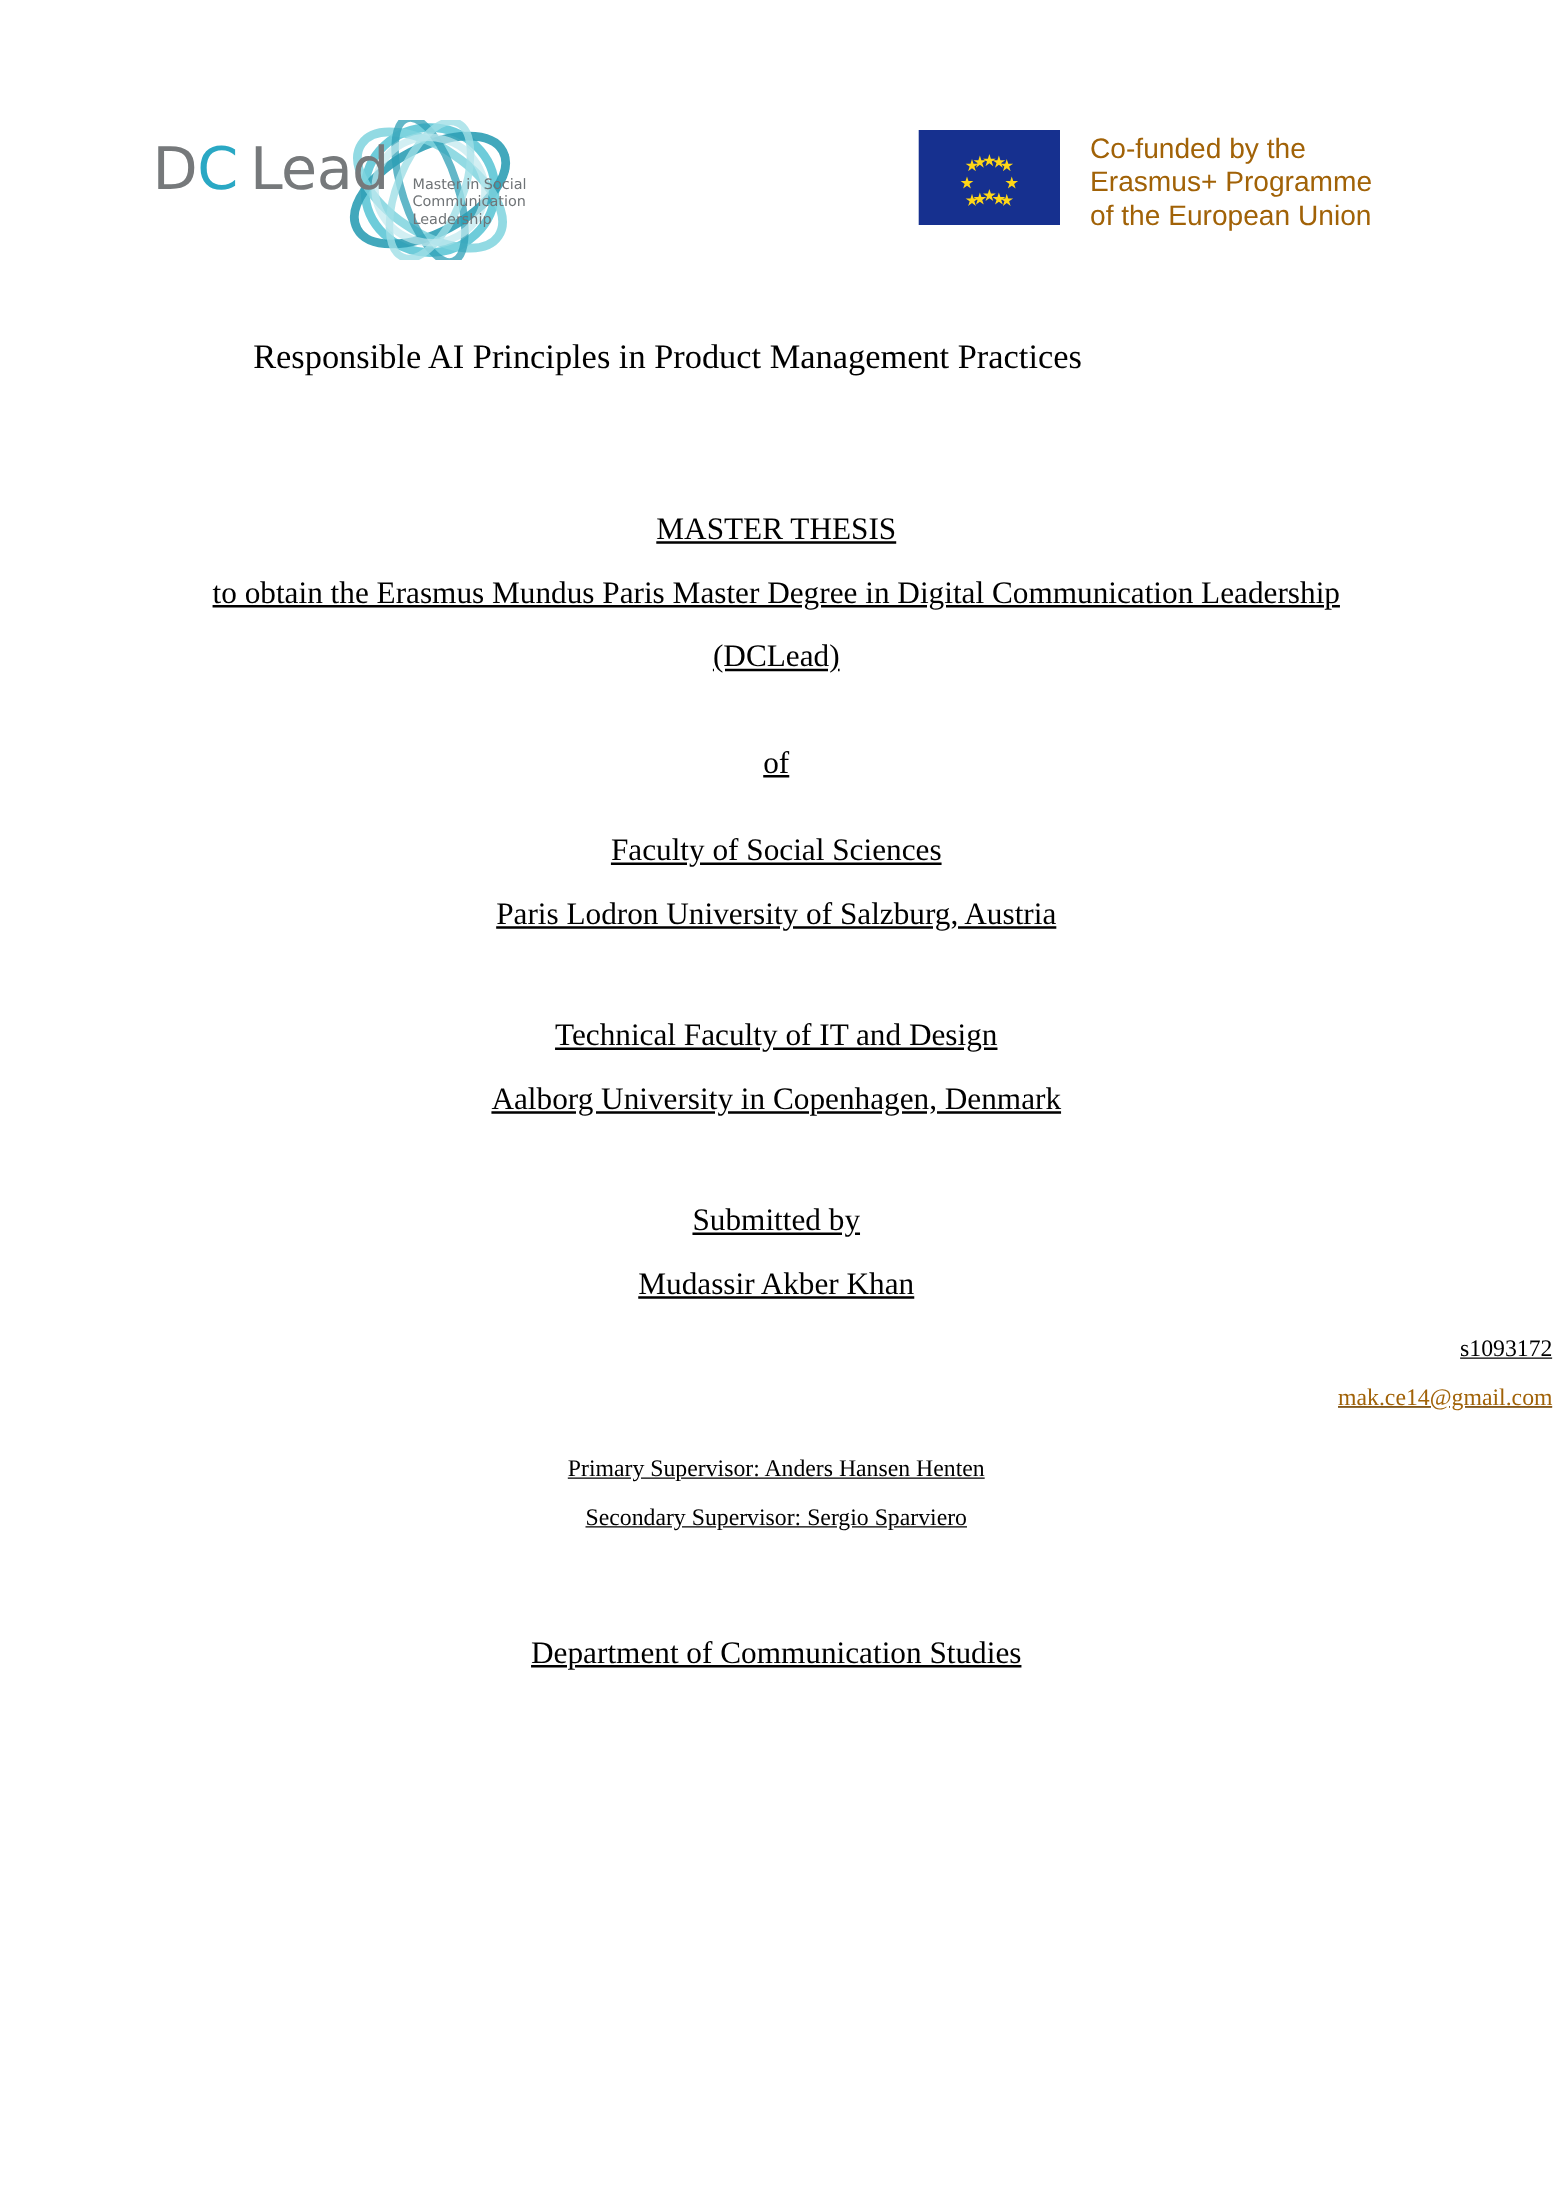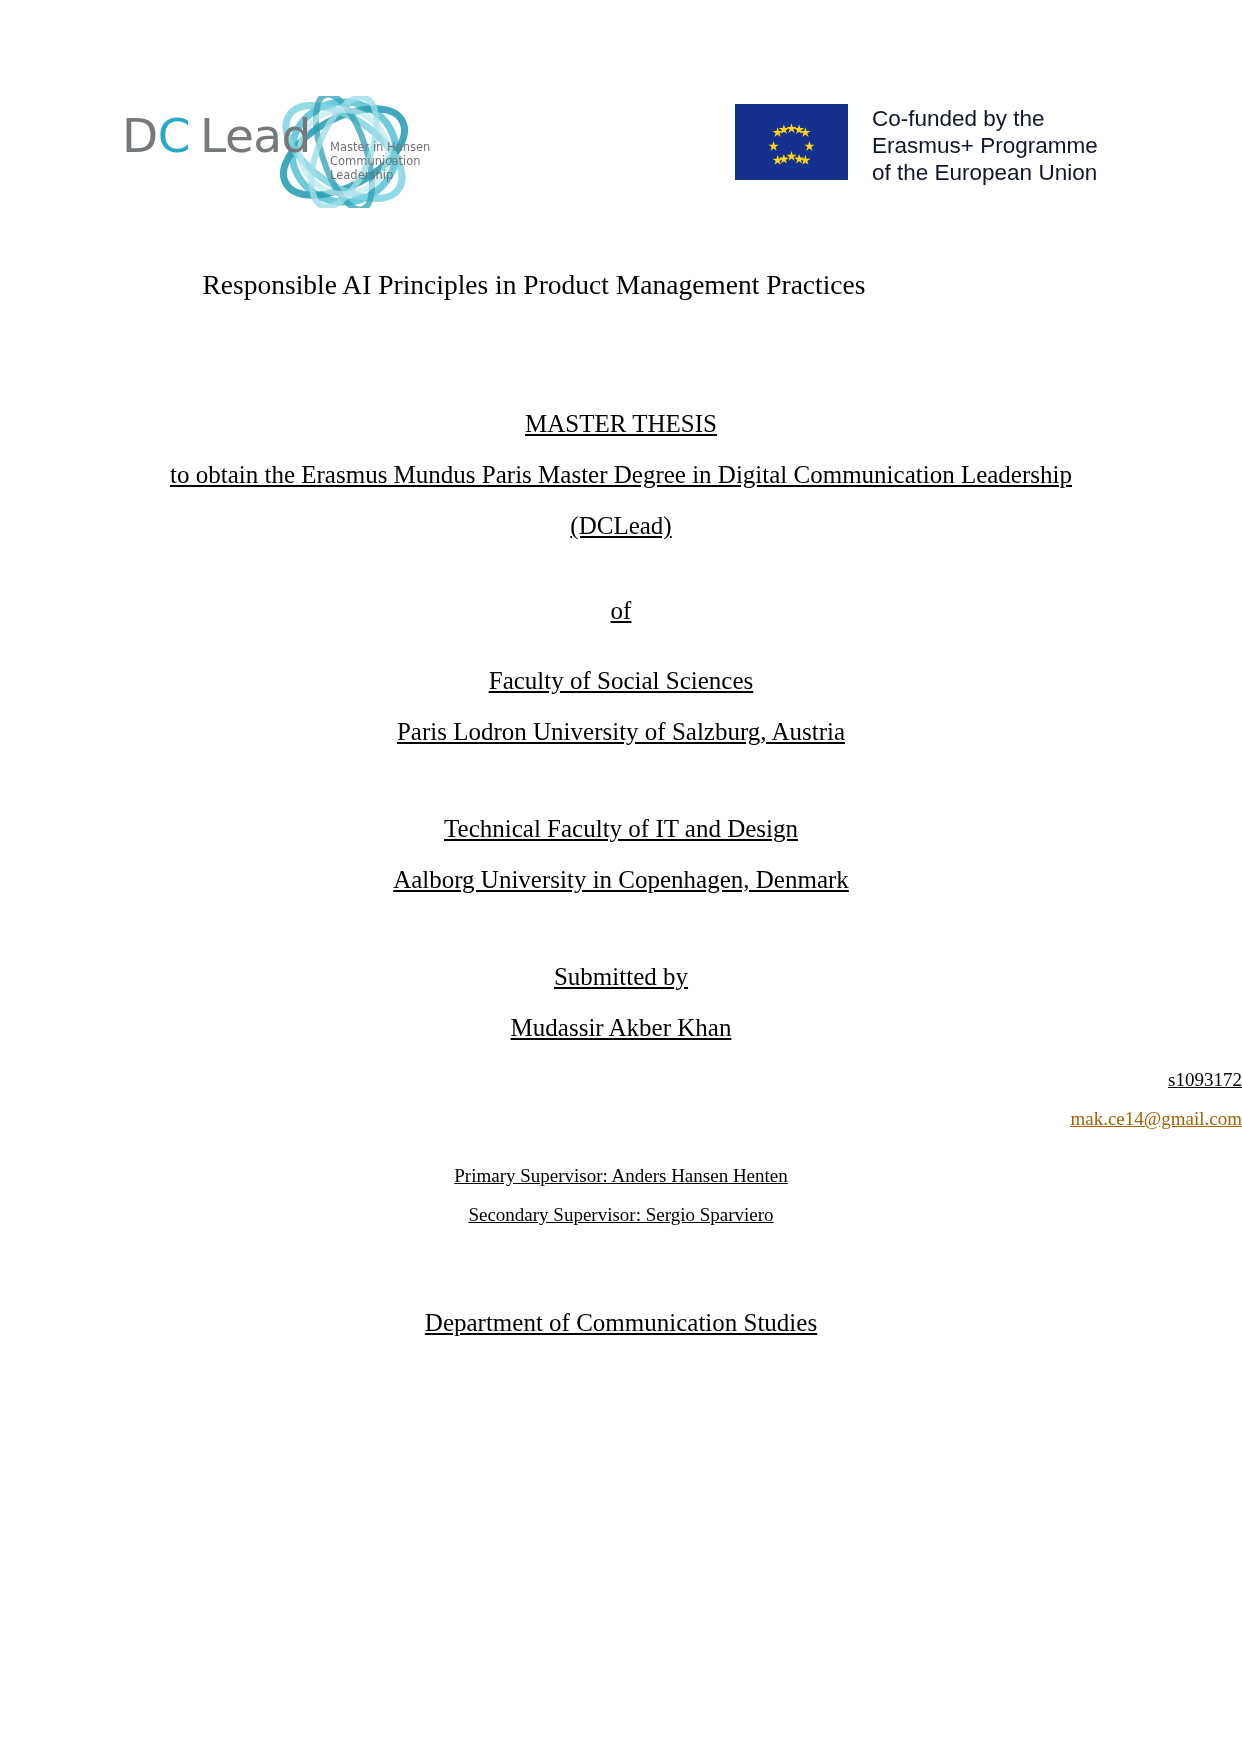--- a/index.html
+++ b/index.html
@@ -84,21 +84,21 @@
     background: #16308f;
     position: relative;
     flex: 0 0 auto;
   }
   .eu-flag svg { display: block; }
   .erasmus-text {
     margin-left: 24px;
     font-family: "Liberation Sans", "DejaVu Sans", sans-serif;
     font-size: 22.5px;
     line-height: 27px;
-    color: #0f172a;
+    color: #a16207;
     white-space: nowrap;
     font-weight: 400;
     padding-top: 1px;
   }
 
   
   .title {
     position: absolute;
     top: 268px;
     left: 0;
@@ -151,21 +151,21 @@
             <ellipse cx="86" cy="56" rx="66" ry="34" stroke="#2e9fb5" stroke-width="7" transform="rotate(-28 86 56)" opacity="0.9"></ellipse>
             <ellipse cx="86" cy="56" rx="66" ry="34" stroke="#7fd4de" stroke-width="7" transform="rotate(34 86 56)" opacity="0.85"></ellipse>
             <ellipse cx="86" cy="56" rx="60" ry="22" stroke="#2e9fb5" stroke-width="6" transform="rotate(72 86 56)" opacity="0.75"></ellipse>
             <ellipse cx="86" cy="56" rx="58" ry="26" stroke="#9fdfe6" stroke-width="6" transform="rotate(-68 86 56)" opacity="0.8"></ellipse>
             <ellipse cx="86" cy="56" rx="44" ry="42" stroke="#bfe8ee" stroke-width="6" transform="rotate(15 86 56)" opacity="0.7"></ellipse>
           </g>
         </svg>
       </div>
       <div class="dclead-wordmark"><span><span style="color:#76797b">D</span><span style="color:#2aa8c4">C</span></span><span style="margin-left:10px">Lead</span></div>
       <div class="dclead-tagline">
-        <div>Master in Hansen</div>
+        <div>Master in Social</div>
         <div>Communication</div>
         <div>Leadership</div>
       </div>
     </div>
 
     <div class="erasmus-logo">
       <div class="eu-flag">
         <svg width="113" height="76" viewBox="0 0 113 76" xmlns="http://www.w3.org/2000/svg">
           <rect x="0" y="0" width="113" height="76" fill="#16308f"></rect>
           <g fill="#ffd617">

